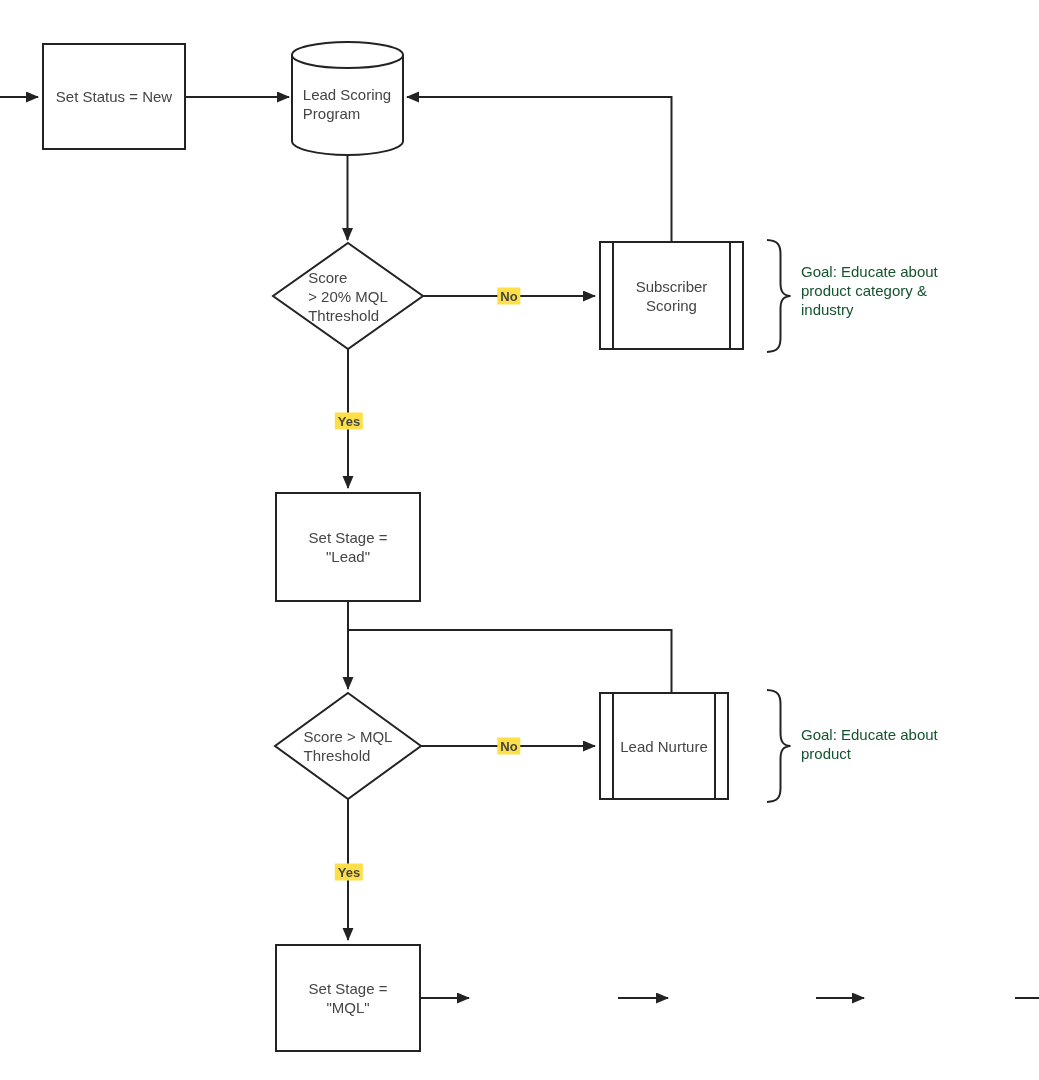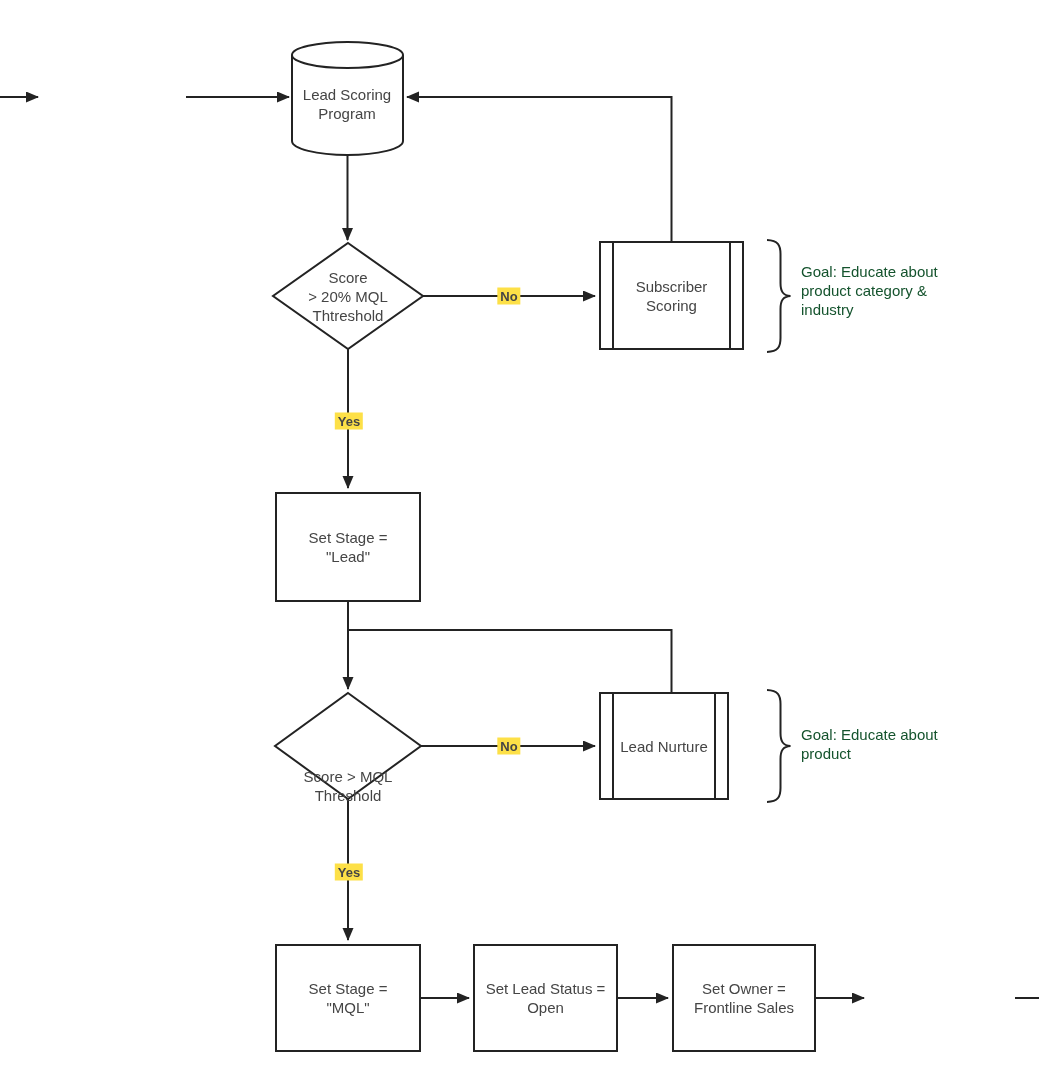--- a/index.html
+++ b/index.html
@@ -41,21 +41,21 @@
     bottom: 0;
     left: 11px;
     right: 11px;
     border-left: 2px solid #232323;
     border-right: 2px solid #232323;
     pointer-events: none;
   }
   .shape-label {
     position: absolute;
     transform: translate(-50%, -50%);
-    text-align: center;
+    text-align: left;
     font-size: 15px;
     line-height: 19px;
     color: #454545;
     white-space: nowrap;
   }
   .edge-label {
     position: absolute;
     transform: translate(-50%, -50%);
     background: #fde047;
     padding: 0 3px;
@@ -112,40 +112,35 @@
     <path class="shape" d="M 292,55 L 292,141 C 292,148.7 316.8,155 347.5,155 C 378.2,155 403,148.7 403,141 L 403,55"></path>
     <ellipse class="shape" cx="347.5" cy="55" rx="55.5" ry="13"></ellipse>
 
     <polygon class="shape" points="348,243 423,296 348,349 273,296"></polygon>
     <polygon class="shape" points="348,693 421,746 348,799 275,746"></polygon>
 
     <path class="stroke" d="M 767,240 C 778,240.5 780.5,245 780.5,254 L 780.5,283 C 780.5,291.5 783,295.5 790.5,296 C 783,296.5 780.5,300.5 780.5,309 L 780.5,338 C 780.5,347 778,351.5 767,352"></path>
     <path class="stroke" d="M 767,690 C 778,690.5 780.5,695 780.5,704 L 780.5,733 C 780.5,741.5 783,745.5 790.5,746 C 783,746.5 780.5,750.5 780.5,759 L 780.5,788 C 780.5,797 778,801.5 767,802"></path>
   </svg>
 
+  <div class="rect-node" style="left:42px; top:43px; width:144px; height:107px;">
+    <div>Set Status = New</div>
+  </div>
 
   <div class="rect-node" style="left:275px; top:492px; width:146px; height:110px;">
     <div>Set Stage =</div>
     <div>"Lead"</div>
   </div>
 
   <div class="rect-node" style="left:275px; top:944px; width:146px; height:108px;">
     <div>Set Stage =</div>
     <div>"MQL"</div>
   </div>
 
-  <div class="rect-node" style="left:473px; top:944px; width:145px; height:108px;">
-    <div>Set Lead Status =</div>
-    <div>Open</div>
-  </div>
 
-  <div class="rect-node" style="left:672px; top:944px; width:144px; height:108px;">
-    <div>Set Owner =</div>
-    <div>Frontline Sales</div>
-  </div>
 
 
   <div class="rect-node" style="left:599px; top:241px; width:145px; height:109px;">
     <div class="inner-bars"></div>
     <div>Subscriber</div>
     <div>Scoring</div>
   </div>
 
   <div class="rect-node" style="left:599px; top:692px; width:130px; height:108px;">
     <div class="inner-bars"></div>
@@ -156,21 +151,21 @@
     <div>Lead Scoring</div>
     <div>Program</div>
   </div>
 
   <div class="shape-label" style="left:348px; top:296px;">
     <div>Score</div>
     <div>&gt; 20% MQL</div>
     <div>Thtreshold</div>
   </div>
 
-  <div class="shape-label" style="left:348px; top:746px;margin-top:40px;">
+  <div class="shape-label" style="left:348px; top:746px;">
     <div>Score &gt; MQL</div>
     <div>Threshold</div>
   </div>
 
   <div class="edge-label" style="left:509px; top:296px;">No</div>
   <div class="edge-label" style="left:349px; top:421px;">Yes</div>
   <div class="edge-label" style="left:509px; top:746px;">No</div>
   <div class="edge-label" style="left:349px; top:872px;">Yes</div>
 
   <div class="annotation" style="left:801px; top:262px; width:210px;">

